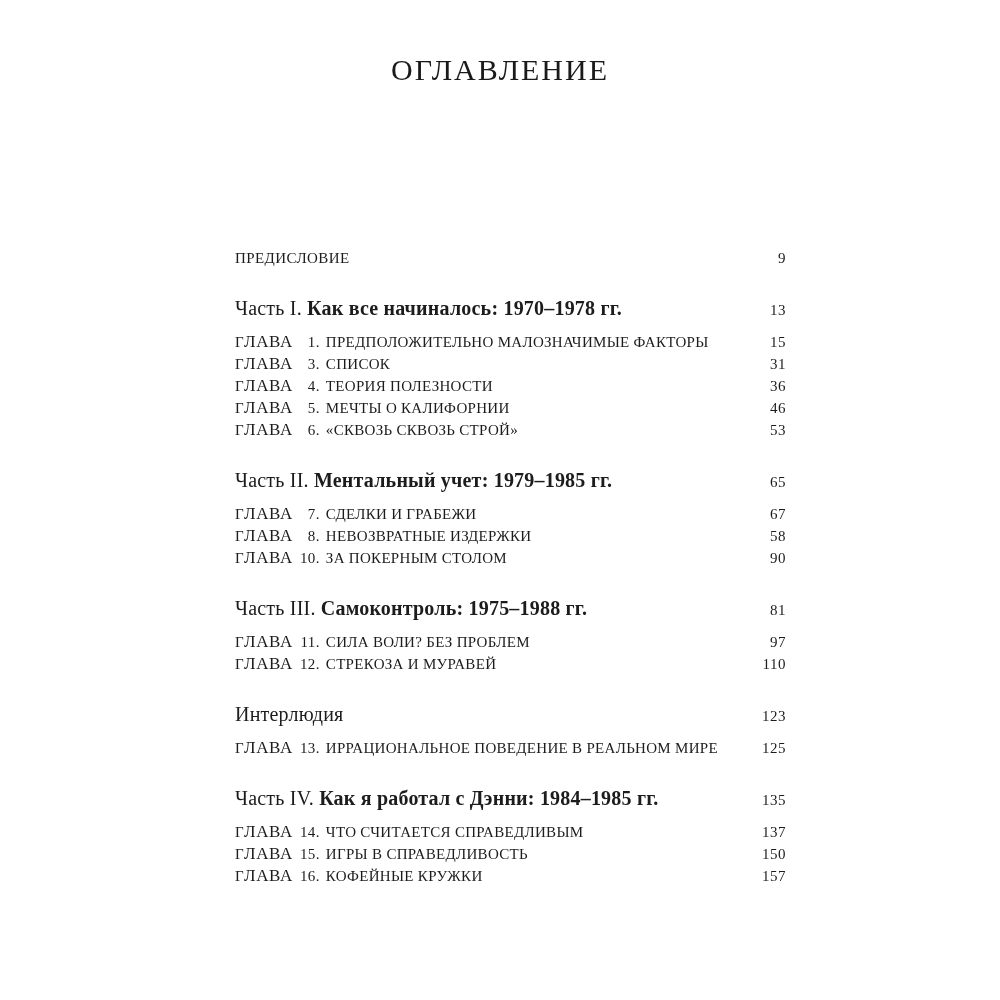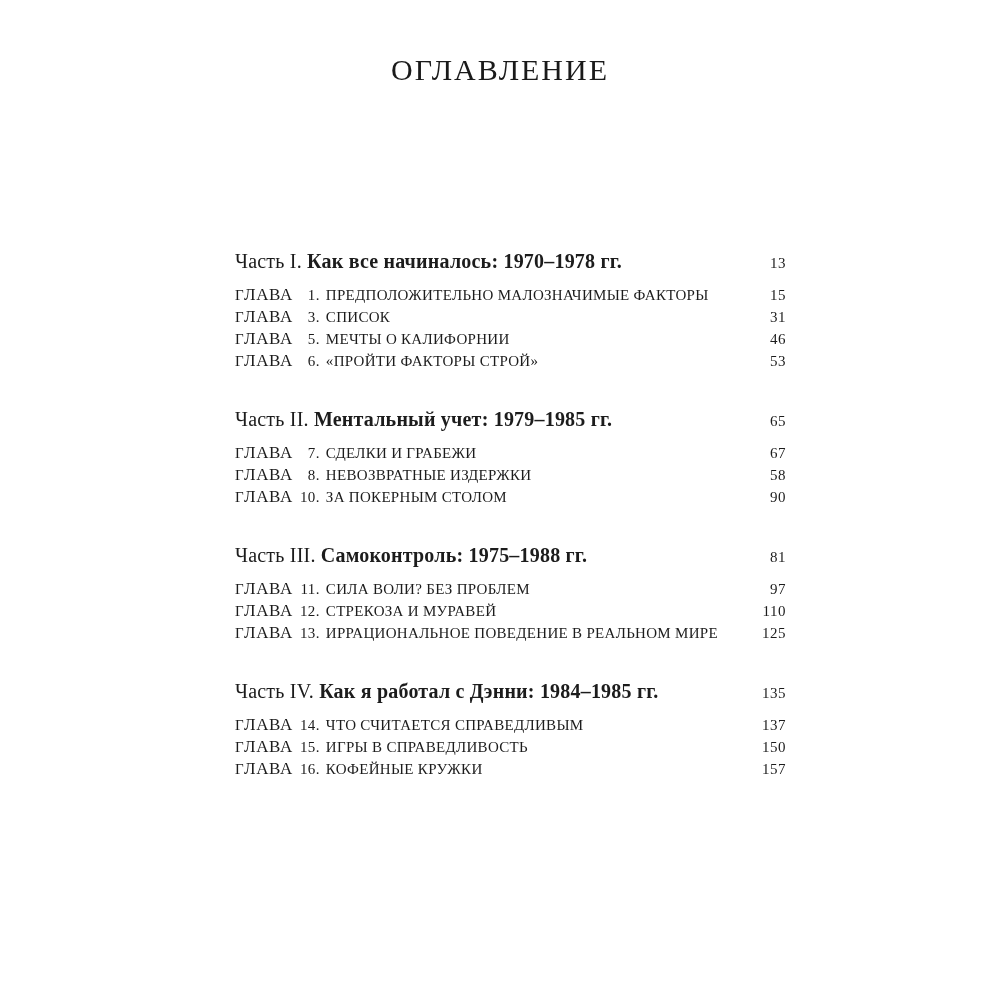--- a/index.html
+++ b/index.html
@@ -48,21 +48,21 @@
   
   .row.simple, .row.chapter {
     font-size: 15px;
     line-height: 21px;
     letter-spacing: 0.4px;
   }
   
   .row.part, .row.interlude {
     font-size: 20px;
     line-height: 26px;
-    margin-top: 34px;
+    margin-top: 26px;
     letter-spacing: 0.2px;
   }
   
   .row.part + .row.chapter,
   .row.interlude + .row.chapter {
     margin-top: 8px;
   }
   .part-prefix { font-weight: 400; }
   .part-title  { font-weight: 700; }
   
@@ -76,38 +76,46 @@
   }
   .ch-title { letter-spacing: 0.3px; }
 </style>
 </head>
 <body>
 
 <div class="page">
   <h1 class="book-title">ОГЛАВЛЕНИЕ</h1>
 
   <div class="toc">
+      <div class="row simple">
+        <span class="left"><span>ПРЕДИСЛОВИЕ</span></span>
+        <span class="page-num">9</span>
+      </div>
       <div class="row part">
         <span class="left"><span class="part-prefix">Часть I. </span><span class="part-title">Как все начиналось: 1970–1978 гг.</span></span>
         <span class="page-num">13</span>
       </div>
       <div class="row chapter">
         <span class="left"><span class="ch-label"><span class="sc-big">Г</span><span class="sc-small">ЛАВА</span></span><span class="ch-num">1.</span><span class="ch-title">ПРЕДПОЛОЖИТЕЛЬНО МАЛОЗНАЧИМЫЕ ФАКТОРЫ</span></span>
         <span class="page-num">15</span>
       </div>
       <div class="row chapter">
         <span class="left"><span class="ch-label"><span class="sc-big">Г</span><span class="sc-small">ЛАВА</span></span><span class="ch-num">3.</span><span class="ch-title">СПИСОК</span></span>
         <span class="page-num">31</span>
       </div>
       <div class="row chapter">
+        <span class="left"><span class="ch-label"><span class="sc-big">Г</span><span class="sc-small">ЛАВА</span></span><span class="ch-num">4.</span><span class="ch-title">ТЕОРИЯ ПОЛЕЗНОСТИ</span></span>
+        <span class="page-num">36</span>
+      </div>
+      <div class="row chapter">
         <span class="left"><span class="ch-label"><span class="sc-big">Г</span><span class="sc-small">ЛАВА</span></span><span class="ch-num">5.</span><span class="ch-title">МЕЧТЫ О КАЛИФОРНИИ</span></span>
         <span class="page-num">46</span>
       </div>
       <div class="row chapter">
-        <span class="left"><span class="ch-label"><span class="sc-big">Г</span><span class="sc-small">ЛАВА</span></span><span class="ch-num">6.</span><span class="ch-title">«ПРОЙТИ ФАКТОРЫ СТРОЙ»</span></span>
+        <span class="left"><span class="ch-label"><span class="sc-big">Г</span><span class="sc-small">ЛАВА</span></span><span class="ch-num">6.</span><span class="ch-title">«СКВОЗЬ СКВОЗЬ СТРОЙ»</span></span>
         <span class="page-num">53</span>
       </div>
       <div class="row part">
         <span class="left"><span class="part-prefix">Часть II. </span><span class="part-title">Ментальный учет: 1979–1985 гг.</span></span>
         <span class="page-num">65</span>
       </div>
       <div class="row chapter">
         <span class="left"><span class="ch-label"><span class="sc-big">Г</span><span class="sc-small">ЛАВА</span></span><span class="ch-num">7.</span><span class="ch-title">СДЕЛКИ И ГРАБЕЖИ</span></span>
         <span class="page-num">67</span>
       </div>
@@ -124,20 +132,24 @@
         <span class="page-num">81</span>
       </div>
       <div class="row chapter">
         <span class="left"><span class="ch-label"><span class="sc-big">Г</span><span class="sc-small">ЛАВА</span></span><span class="ch-num">11.</span><span class="ch-title">СИЛА ВОЛИ? БЕЗ ПРОБЛЕМ</span></span>
         <span class="page-num">97</span>
       </div>
       <div class="row chapter">
         <span class="left"><span class="ch-label"><span class="sc-big">Г</span><span class="sc-small">ЛАВА</span></span><span class="ch-num">12.</span><span class="ch-title">СТРЕКОЗА И МУРАВЕЙ</span></span>
         <span class="page-num">110</span>
       </div>
+      <div class="row interlude">
+        <span class="left"><span>Интерлюдия</span></span>
+        <span class="page-num">123</span>
+      </div>
       <div class="row chapter">
         <span class="left"><span class="ch-label"><span class="sc-big">Г</span><span class="sc-small">ЛАВА</span></span><span class="ch-num">13.</span><span class="ch-title">ИРРАЦИОНАЛЬНОЕ ПОВЕДЕНИЕ В РЕАЛЬНОМ МИРЕ</span></span>
         <span class="page-num">125</span>
       </div>
       <div class="row part">
         <span class="left"><span class="part-prefix">Часть IV. </span><span class="part-title">Как я работал с Дэнни: 1984–1985 гг.</span></span>
         <span class="page-num">135</span>
       </div>
       <div class="row chapter">
         <span class="left"><span class="ch-label"><span class="sc-big">Г</span><span class="sc-small">ЛАВА</span></span><span class="ch-num">14.</span><span class="ch-title">ЧТО СЧИТАЕТСЯ СПРАВЕДЛИВЫМ</span></span>

